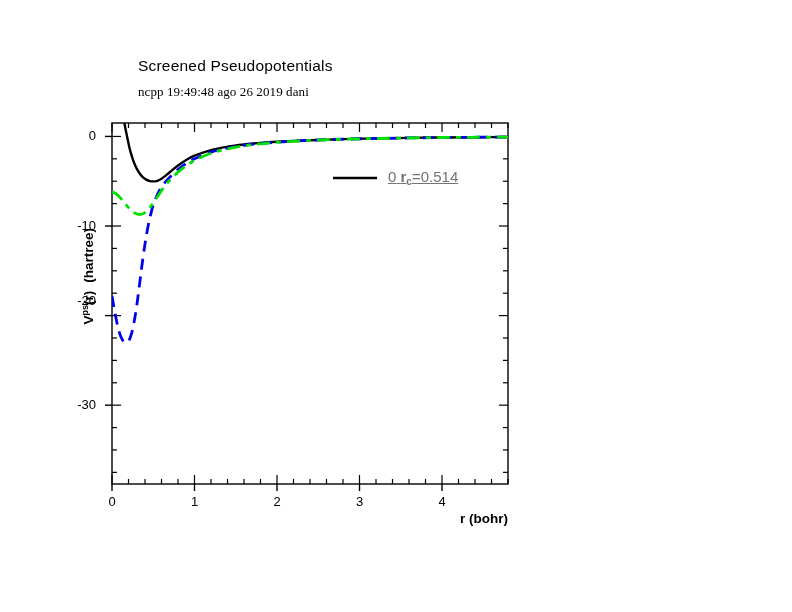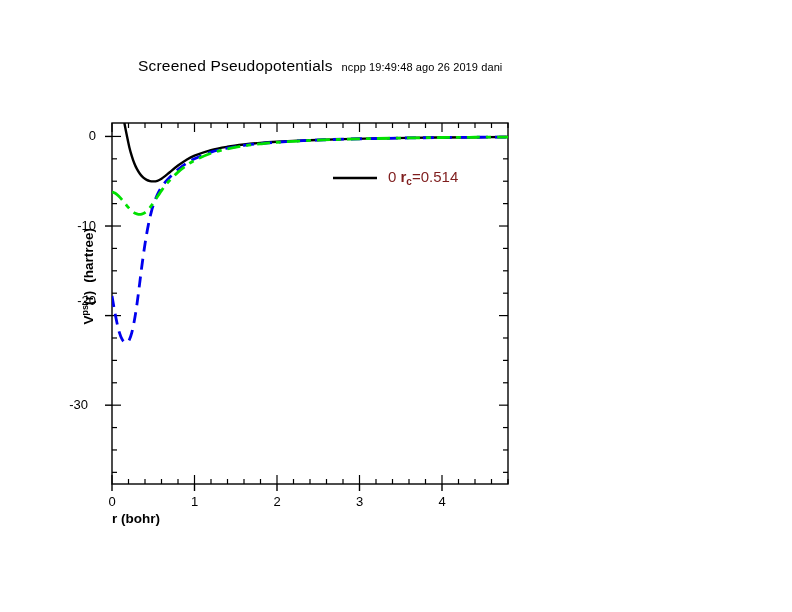--- a/index.html
+++ b/index.html
@@ -7,57 +7,58 @@
     width:792px;height:612px;background:#ffffff;
     font-family:"Liberation Sans", sans-serif;
     overflow:hidden;position:relative;
   }
   #stage{position:absolute;left:0;top:0;width:792px;height:612px;}
 
   .title-row{
     position:absolute;left:138px;top:57px;
     display:flex;align-items:baseline;gap:9px;
     white-space:nowrap;
+    flex-direction:column;
   }
   .title-main{font-size:15.5px;color:#000;letter-spacing:.2px;}
-  .title-sub{font-size:11px;color:#000;letter-spacing:.1px;}
+  .title-sub{font-size:13px;color:#000;letter-spacing:.1px;font-family:Liberation Serif, serif;}
 
   .ylabel{
     position:absolute;left:-22px;top:268px;
     width:220px;text-align:center;
     transform:rotate(-90deg);transform-origin:50% 50%;
     font-size:13.5px;font-weight:bold;color:#000;white-space:nowrap;
   }
   .ylabel sup{font-size:9px;vertical-align:super;font-weight:bold;}
   .ylabel .gap{display:inline-block;width:8px;}
   .ylabel .paren{font-weight:bold;}
 
   .xlabel{
     position:absolute;left:112px;top:511px;width:396px;
-    text-align:left;font-size:13.5px;font-weight:bold;color:#000;
+    text-align:right;font-size:13.5px;font-weight:bold;color:#000;
   }
   .xlabel .unit{font-weight:bold;}
 
   .ytick-label{
     position:absolute;text-align:right;width:44px;
     font-size:13px;color:#000;line-height:1;
   }
   .xtick-label{
     position:absolute;text-align:center;width:30px;
     font-size:13px;color:#000;line-height:1;
   }
 
   .legend{
     position:absolute;left:333px;top:163px;
   }
   .legend-row{
     display:flex;align-items:center;height:29px;white-space:nowrap;
   }
   .legend-swatch{width:44px;height:14px;margin-right:11px;flex:0 0 auto;}
-  .legend-text{font-size:15px;color:#7f1d1d;font-weight:normal;}
+  .legend-text{font-size:15px;color:#737373;font-weight:normal;text-decoration:underline;}
   .legend-text b{font-weight:bold;}
   .legend-text sub{font-size:10px;font-weight:bold;vertical-align:-3px;}
 </style>
 </head>
 <body>
 
 <div id="stage">
 
   <div class="title-row">
     <span class="title-main">Screened Pseudopotentials</span>
@@ -173,21 +174,21 @@
       </defs>
       <path d="M 124.38 123.00 C 124.79 125.09, 126.02 131.51, 126.85 135.54 C 127.67 139.57, 128.50 143.75, 129.32 147.19 C 130.15 150.62, 130.98 153.46, 131.80 156.14 C 132.63 158.83, 133.45 161.22, 134.28 163.31 C 135.10 165.40, 135.79 166.89, 136.75 168.68 C 137.71 170.48, 138.95 172.57, 140.05 174.06 C 141.15 175.55, 142.25 176.67, 143.35 177.64 C 144.45 178.61, 145.55 179.31, 146.65 179.88 C 147.75 180.45, 148.85 180.79, 149.95 181.05 C 151.05 181.30, 152.01 181.45, 153.25 181.40 C 154.49 181.36, 156.00 181.23, 157.38 180.78 C 158.75 180.33, 160.13 179.57, 161.50 178.72 C 162.88 177.87, 164.25 176.75, 165.63 175.67 C 167.00 174.60, 167.69 173.96, 169.75 172.27 C 171.81 170.58, 175.25 167.61, 178.00 165.55 C 180.75 163.49, 183.50 161.55, 186.25 159.91 C 189.00 158.26, 190.38 157.34, 194.50 155.70 C 198.63 154.05, 205.50 151.55, 211.00 150.05 C 216.50 148.56, 222.00 147.66, 227.50 146.74 C 233.00 145.81, 238.50 145.14, 244.00 144.50 C 249.50 143.86, 255.00 143.33, 260.50 142.89 C 266.00 142.44, 268.75 142.26, 277.00 141.81 C 285.25 141.36, 299.00 140.65, 310.00 140.20 C 321.00 139.75, 332.00 139.42, 343.00 139.12 C 354.00 138.83, 365.00 138.62, 376.00 138.41 C 387.00 138.20, 398.00 138.02, 409.00 137.87 C 420.00 137.72, 431.00 137.62, 442.00 137.51 C 453.00 137.41, 464.00 137.32, 475.00 137.24 C 486.00 137.17, 502.50 137.09, 508.00 137.06" fill="none" stroke="#000000" stroke-width="2.4" stroke-linecap="butt" stroke-linejoin="round" clip-path="url(#frameclip)"></path>
       <path d="M 112.00 295.89 C 112.41 298.27, 113.65 305.74, 114.47 310.22 C 115.30 314.70, 116.13 319.03, 116.95 322.76 C 117.78 326.49, 118.60 329.93, 119.42 332.61 C 120.25 335.30, 121.08 337.32, 121.90 338.88 C 122.73 340.45, 123.55 341.42, 124.38 342.02 C 125.20 342.62, 126.02 342.84, 126.85 342.47 C 127.67 342.09, 128.50 341.42, 129.32 339.78 C 130.15 338.14, 130.98 335.75, 131.80 332.61 C 132.63 329.48, 133.45 325.45, 134.28 320.97 C 135.10 316.49, 135.93 311.41, 136.75 305.74 C 137.57 300.07, 138.40 293.35, 139.22 286.93 C 140.05 280.51, 140.74 274.39, 141.70 267.22 C 142.66 260.05, 143.90 250.95, 145.00 243.93 C 146.10 236.91, 147.20 230.64, 148.30 225.12 C 149.40 219.60, 150.50 214.89, 151.60 210.79 C 152.70 206.68, 153.80 203.47, 154.90 200.49 C 156.00 197.50, 157.10 195.11, 158.20 192.87 C 159.30 190.63, 160.26 188.91, 161.50 187.05 C 162.74 185.18, 164.25 183.32, 165.63 181.67 C 167.00 180.03, 167.69 179.21, 169.75 177.19 C 171.81 175.18, 175.25 171.86, 178.00 169.58 C 180.75 167.30, 183.50 165.28, 186.25 163.49 C 189.00 161.70, 190.38 160.73, 194.50 158.83 C 198.63 156.94, 205.50 153.90, 211.00 152.11 C 216.50 150.32, 222.00 149.20, 227.50 148.08 C 233.00 146.96, 238.50 146.14, 244.00 145.39 C 249.50 144.65, 255.00 144.14, 260.50 143.60 C 266.00 143.07, 268.75 142.71, 277.00 142.17 C 285.25 141.63, 299.00 140.87, 310.00 140.38 C 321.00 139.89, 332.00 139.53, 343.00 139.21 C 354.00 138.90, 365.00 138.71, 376.00 138.50 C 387.00 138.29, 398.00 138.12, 409.00 137.96 C 420.00 137.80, 431.00 137.63, 442.00 137.51 C 453.00 137.39, 464.00 137.32, 475.00 137.24 C 486.00 137.17, 502.50 137.09, 508.00 137.06" fill="none" stroke="#0000ee" stroke-width="2.8" stroke-linecap="butt" stroke-linejoin="round" clip-path="url(#frameclip)" stroke-dasharray="11 7"></path>
       <path d="M 112.00 191.98 C 112.55 192.20, 114.20 192.65, 115.30 193.32 C 116.40 193.99, 117.50 194.96, 118.60 196.01 C 119.70 197.05, 120.80 198.32, 121.90 199.59 C 123.00 200.86, 124.10 202.28, 125.20 203.62 C 126.30 204.96, 127.40 206.43, 128.50 207.65 C 129.60 208.88, 130.70 210.03, 131.80 210.97 C 132.90 211.91, 134.00 212.73, 135.10 213.29 C 136.20 213.86, 137.30 214.22, 138.40 214.37 C 139.50 214.52, 140.60 214.49, 141.70 214.19 C 142.80 213.89, 143.90 213.37, 145.00 212.58 C 146.10 211.79, 147.20 210.64, 148.30 209.44 C 149.40 208.25, 150.50 206.90, 151.60 205.41 C 152.70 203.92, 153.80 202.13, 154.90 200.49 C 156.00 198.84, 157.10 197.20, 158.20 195.56 C 159.30 193.92, 160.26 192.39, 161.50 190.63 C 162.74 188.87, 164.25 186.71, 165.63 184.99 C 167.00 183.27, 167.69 182.48, 169.75 180.33 C 171.81 178.18, 175.25 174.55, 178.00 172.09 C 180.75 169.63, 183.50 167.49, 186.25 165.55 C 189.00 163.61, 190.38 162.49, 194.50 160.44 C 198.63 158.40, 205.50 155.22, 211.00 153.28 C 216.50 151.34, 222.00 150.04, 227.50 148.80 C 233.00 147.56, 238.50 146.66, 244.00 145.84 C 249.50 145.02, 255.00 144.45, 260.50 143.87 C 266.00 143.29, 268.75 142.92, 277.00 142.35 C 285.25 141.78, 299.00 140.98, 310.00 140.47 C 321.00 139.96, 332.00 139.63, 343.00 139.30 C 354.00 138.97, 365.00 138.72, 376.00 138.50 C 387.00 138.27, 398.00 138.12, 409.00 137.96 C 420.00 137.80, 431.00 137.63, 442.00 137.51 C 453.00 137.39, 464.00 137.32, 475.00 137.24 C 486.00 137.17, 502.50 137.09, 508.00 137.06" fill="none" stroke="#00e000" stroke-width="2.8" stroke-linecap="butt" stroke-linejoin="round" clip-path="url(#frameclip)" stroke-dasharray="13 6 5 6"></path>
     </svg>
 
   <div id="ytick-labels">
       <div class="ytick-label" style="left: 52px; top: 129.437px;">0</div>
       <div class="ytick-label" style="left: 52px; top: 219.015px;">-10</div>
       <div class="ytick-label" style="left: 52px; top: 294px;">-20</div>
-      <div class="ytick-label" style="left: 44px; top: 398.171px;">-30</div>
+      <div class="ytick-label" style="left: 52px; top: 398.171px;">-30</div>
     </div>
   <div id="xtick-labels">
       <div class="xtick-label" style="left: 97px; top: 495px;">0</div>
       <div class="xtick-label" style="left: 179.5px; top: 495px;">1</div>
       <div class="xtick-label" style="left: 262px; top: 495px;">2</div>
       <div class="xtick-label" style="left: 344.5px; top: 495px;">3</div>
       <div class="xtick-label" style="left: 427px; top: 495px;">4</div>
     </div>
 
   <div class="legend">

